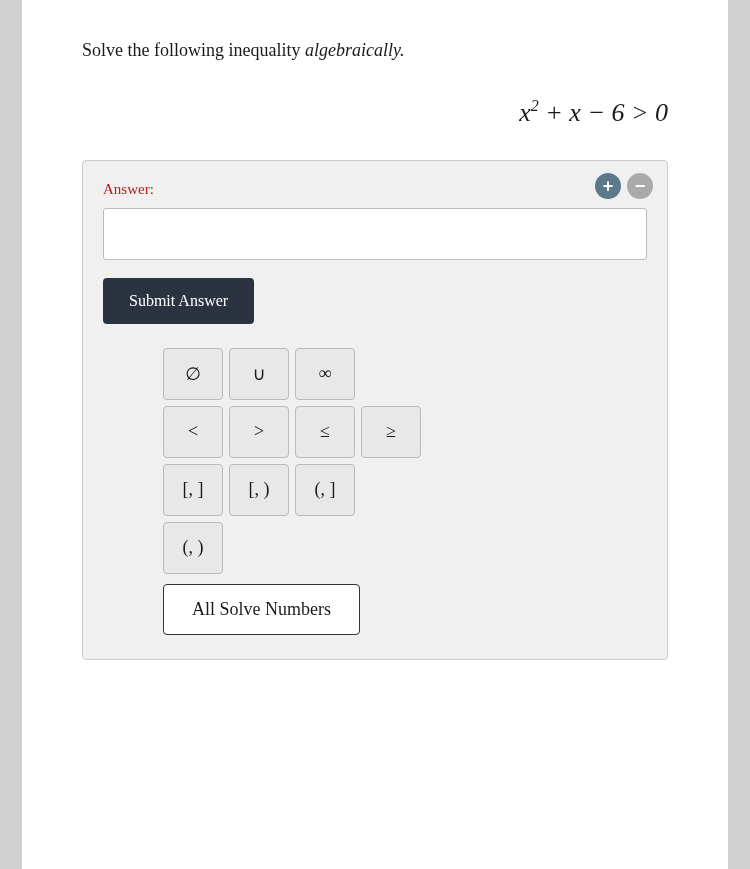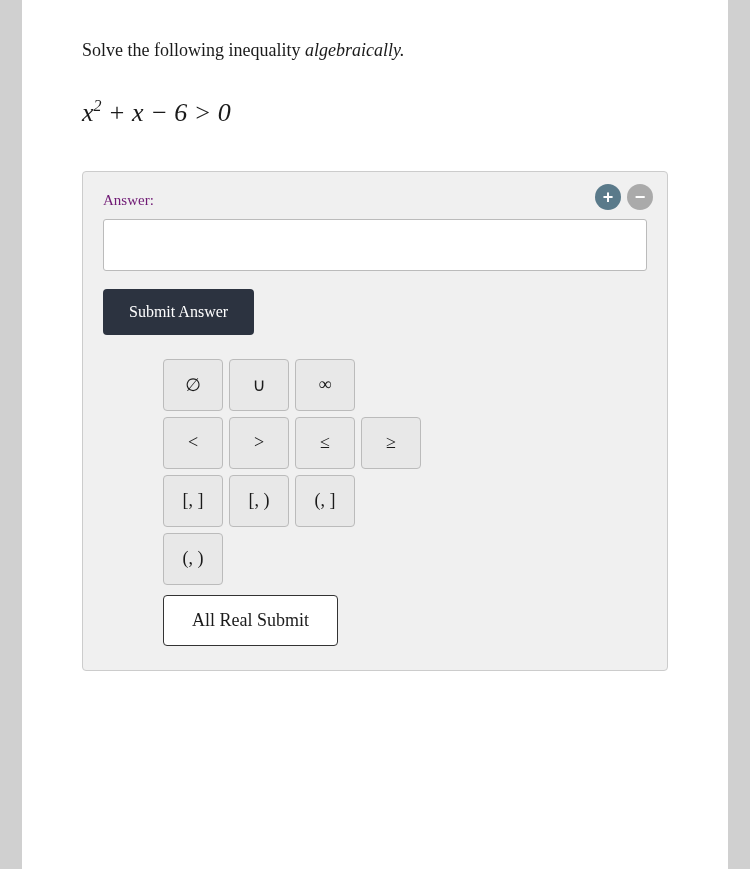--- a/index.html
+++ b/index.html
@@ -26,22 +26,22 @@
       color: #1a1a1a;
       margin-bottom: 36px;
       font-family: Georgia, serif;
     }
 
     .problem-statement em {
       font-style: italic;
     }
 
     .equation-container {
-      text-align: left;
-      margin-bottom: 43px;
+      text-align: right;
+      margin-bottom: 32px;
     }
 
     .equation {
       font-size: 26px;
       font-style: italic;
       color: #1a1a1a;
       font-family: Georgia, serif;
     }
 
     .equation sup {
@@ -84,21 +84,21 @@
       color: white;
     }
 
     .control-btn-remove {
       background: #aaaaaa;
       color: white;
     }
 
     .answer-label {
       font-size: 15px;
-      color: #701a75;
+      color: #b91c1c;
       font-family: Georgia, serif;
       margin-bottom: 10px;
     }
 
     .answer-input {
       width: 100%;
       height: 52px;
       background: #ffffff;
       border: 1px solid #bbbbbb;
       border-radius: 3px;
@@ -209,20 +209,20 @@
         <button class="sym-btn">[, ]</button>
         <button class="sym-btn">[, )</button>
         <button class="sym-btn">(, ]</button>
       </div>
 
       <div class="symbol-row">
         <button class="sym-btn">(, )</button>
       </div>
 
       <div class="symbol-row">
-        <button class="all-real-numbers-btn">All Real Submit</button>
+        <button class="all-real-numbers-btn">All Solve Numbers</button>
       </div>
 
     </div>
 
   </div>
 
 </div>
 
 </body></html>

